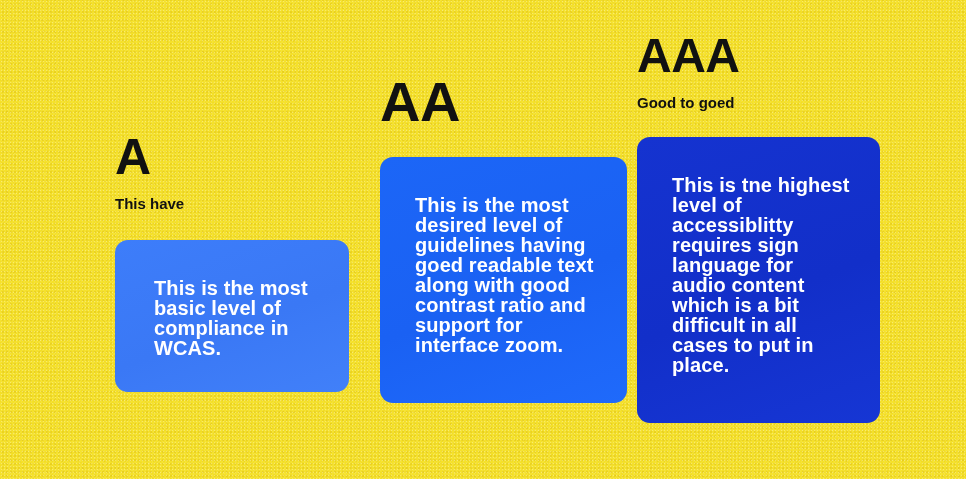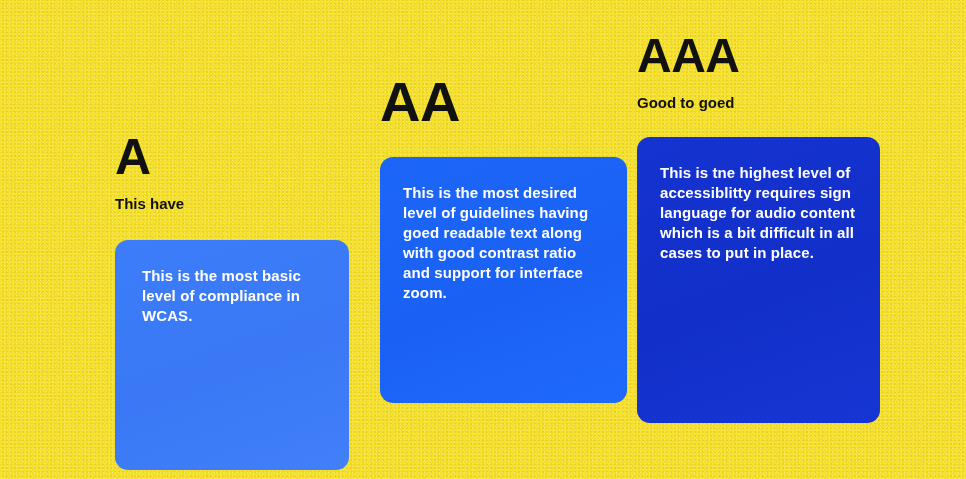--- a/index.html
+++ b/index.html
@@ -73,36 +73,36 @@
     margin: 0;
     white-space: nowrap;
   }
   .level-card {
     box-sizing: border-box;
     border-radius: 13px;
     overflow: hidden;
     position: relative;
   }
   .card-text {
-    margin: 4px;
+    margin: 16px;
     color: #ffffff;
     font-weight: 700;
-    font-size: 15px;
+    font-size: 20px;
     line-height: 20px;
     letter-spacing: 0.1px;
   }
 
   
   #group-a { left: 115px; top: 132px; width: 240px; }
   #group-a .level-mark { font-size: 50px; }
   #group-a .level-label { margin-top: 14px; }
   #group-a .level-card {
     margin-top: 27px;
     width: 234px;
-    height: 230px;
+    height: 152px;
     background: linear-gradient(160deg, #3d7dfa 0%, #3a78f5 55%, #4180f9 100%);
     padding: 22px 19px 0 23px;
   }
 
   
   #group-aa { left: 380px; top: 74px; width: 255px; }
   #group-aa .level-mark { font-size: 56px; }
   #group-aa .level-label { margin-top: 15px; }
   #group-aa .level-card {
     margin-top: 27px;

